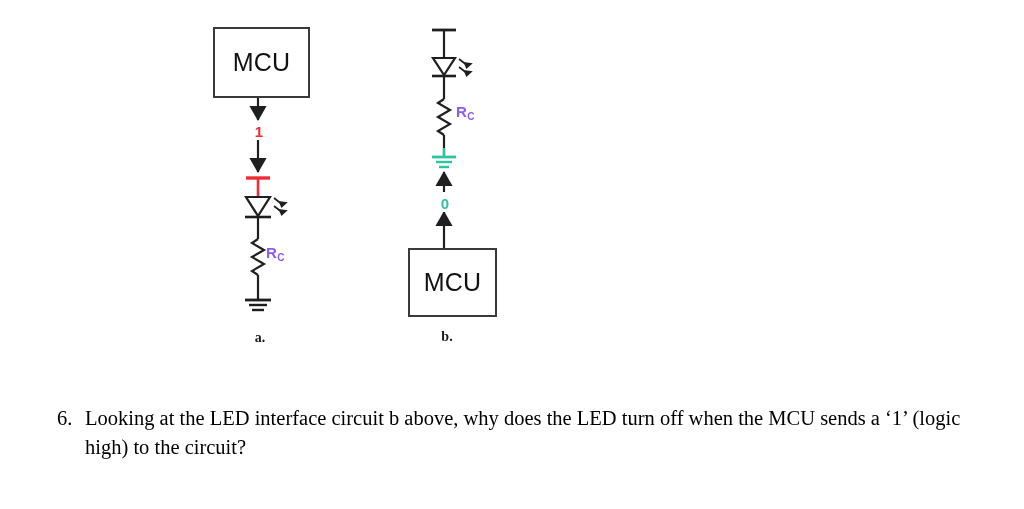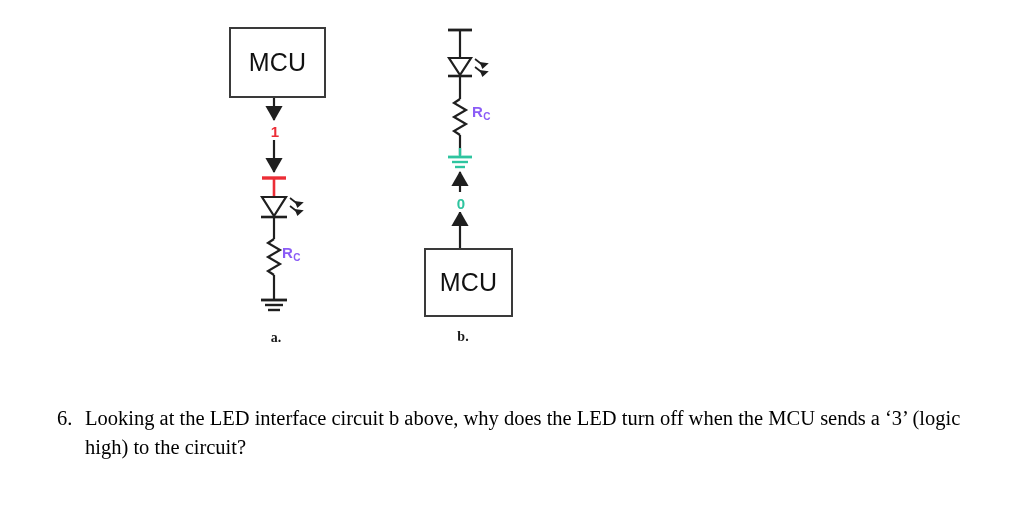--- a/index.html
+++ b/index.html
@@ -12,21 +12,21 @@
     width: 1024px;
     height: 509px;
     position: relative;
     overflow: hidden;
     font-family: "Liberation Serif", serif;
     color: #000000;
   }
 
   #figure-area {
     position: absolute;
-    left: 16px;
+    left: 0;
     top: 0;
     width: 820px;
     height: 370px;
   }
 
   .circuit-svg {
     position: absolute;
     left: 0;
     top: 0;
     width: 1024px;
@@ -225,14 +225,14 @@
   <div class="res-label" id="res-label-a"><span>R</span><sub>C</sub></div>
   <div class="res-label" id="res-label-b"><span>R</span><sub>C</sub></div>
 
   <div class="fig-caption" id="caption-a">a.</div>
   <div class="fig-caption" id="caption-b">b.</div>
 
 </div>
 
 <div id="question-block">
   <span id="question-number">6.</span>
-  <span id="question-text">Looking at the LED interface circuit b above, why does the LED turn off when the MCU sends a ‘3’ (logic high) to the circuit?</span>
+  <span id="question-text">Looking at the LED interface circuit b above, why does the LED turn off when the MCU sends a ‘1’ (logic high) to the circuit?</span>
 </div>
 
 </body></html>

